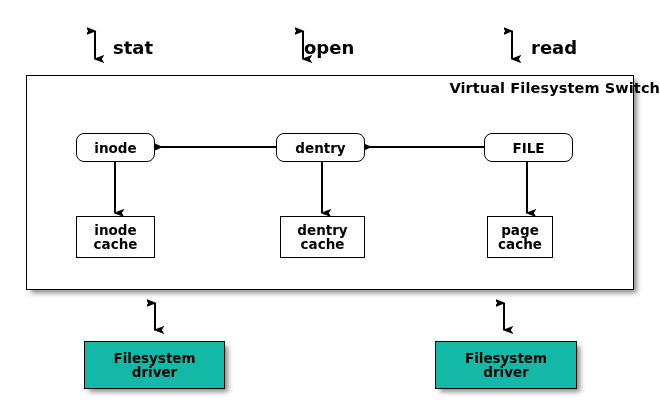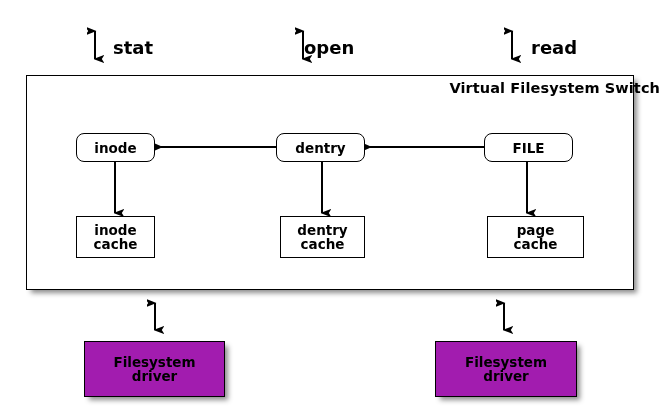--- a/index.html
+++ b/index.html
@@ -87,38 +87,38 @@
     font-size: 13.5px;
     font-weight: bold;
     color: #000000;
     line-height: 1.06;
     white-space: nowrap;
     height: 42px;
     top: 216px;
   }
   .cache-inode  { left: 76px;  width: 79px; }
   .cache-dentry { left: 280px; width: 85px; }
-  .cache-page   { left: 487px; width: 97px; }
+  .cache-page   { left: 487px; width: 66px; }
 
   
   .driver-box {
     position: absolute;
-    background: #a21caf;
+    background: #14b8a6;
     border: 1.5px solid #000000;
     box-sizing: border-box;
     display: flex;
     flex-direction: column;
     align-items: center;
     justify-content: center;
     font-size: 13.5px;
     font-weight: bold;
     color: #000000;
     line-height: 1.06;
     white-space: nowrap;
-    height: 56px;
+    height: 48px;
     top: 341px;
     box-shadow: 4px 4px 5px -1px rgba(0,0,0,0.45);
   }
   .driver-left  { left: 84px;  width: 141px; }
   .driver-right { left: 435px; width: 142px; }
 
   
   .syscall-label {
     position: absolute;
     font-size: 18px;

